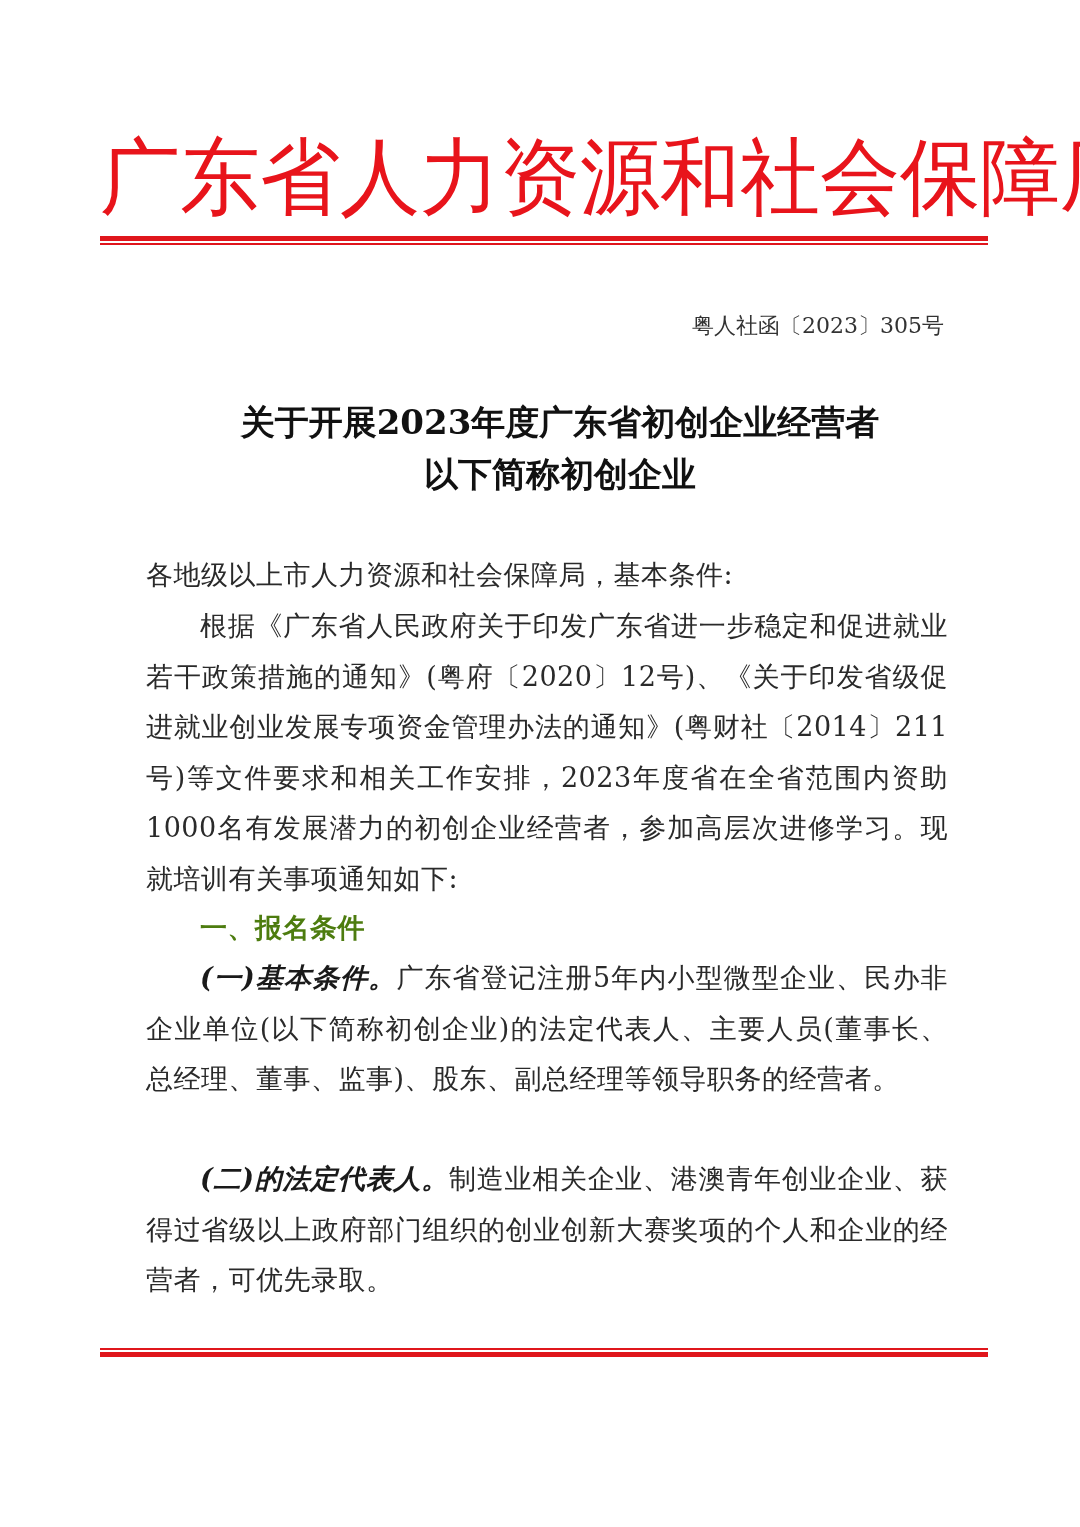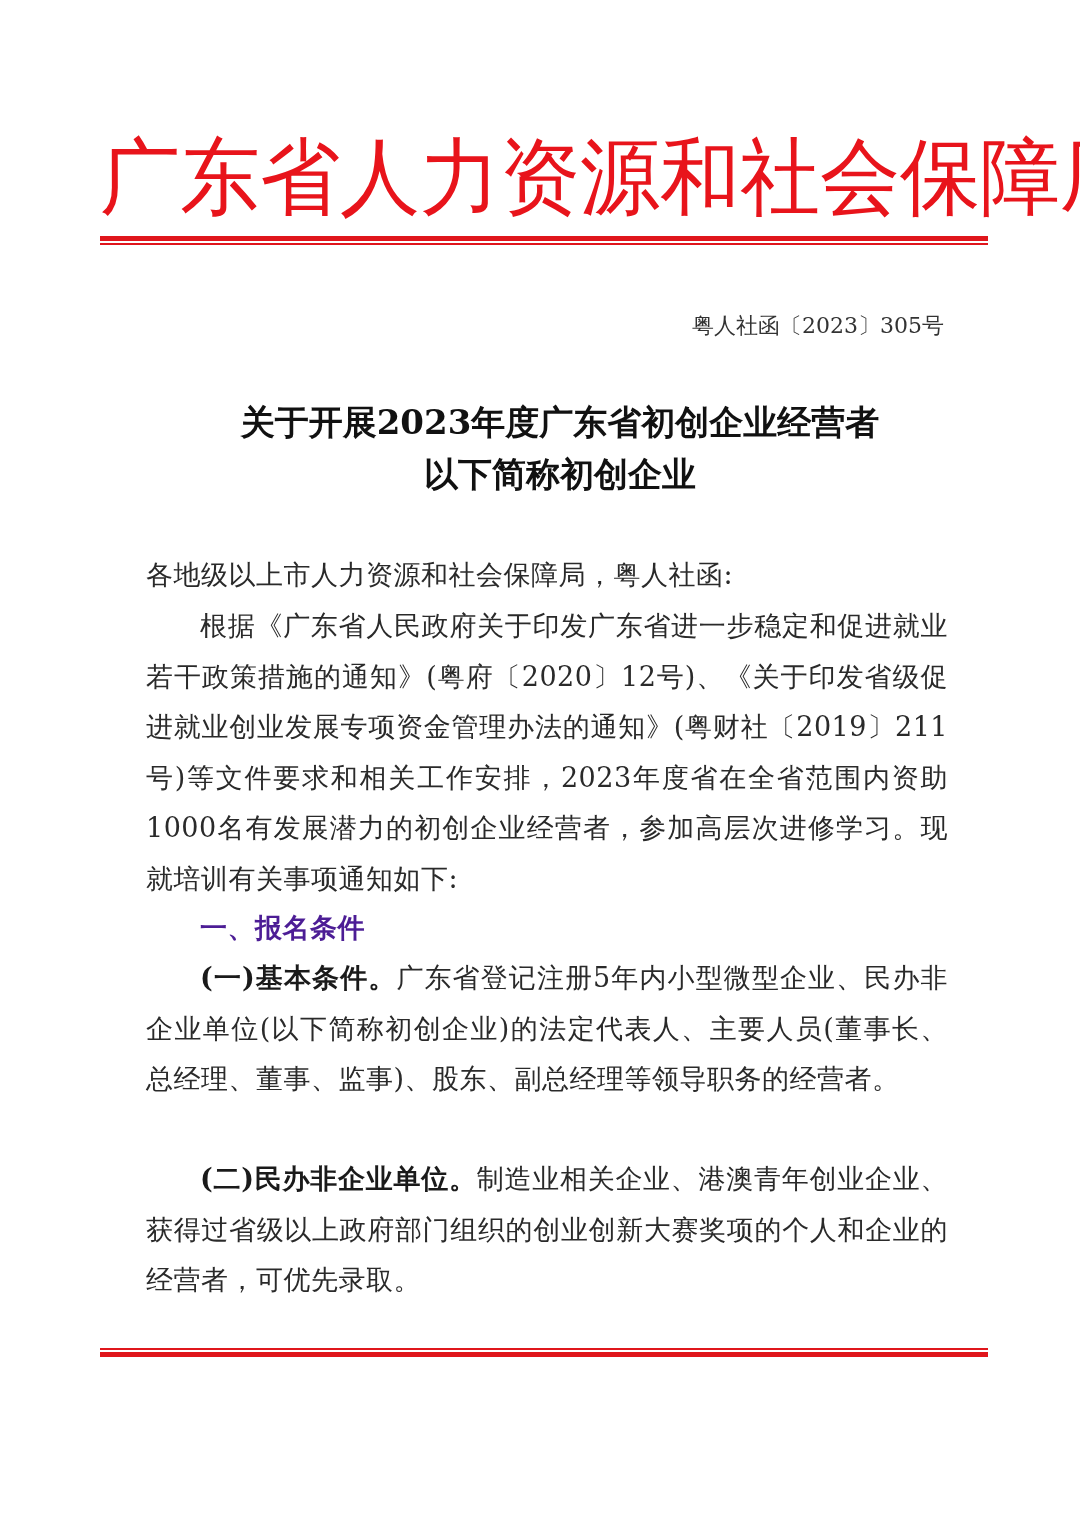--- a/index.html
+++ b/index.html
@@ -80,48 +80,48 @@
       width: 802px;
       font-size: 27px;
       line-height: 50.5px;
       color: #2a2a2a;
       text-align: justify;
       text-align-last: left;
       letter-spacing: 0.5px;
     }
     .salutation { top: 550px; }
     .para-1 { top: 601px; text-indent: 54px; }
-    .heading-1 { top: 903px; font-weight: bold; text-indent: 54px; color: #4c1d95; }
+    .heading-1 { top: 903px; font-weight: bold; text-indent: 54px; color: #4d7c0f; }
     .para-2 { top: 953px; text-indent: 54px; }
     .para-3 { top: 1154px; text-indent: 54px; }
-    .bold { font-weight: bold; color: #1a1a1a; }
+    .bold { font-weight: bold; color: #1a1a1a; font-style: italic; }
   </style>
 </head>
 <body>
 
 <div class="masthead">广东省人力资源和社会保障厅</div>
 
 <div class="rule rule-top">
   <div class="thick"></div>
   <div class="gap"></div>
   <div class="thin"></div>
 </div>
 
 <div class="doc-number">粤人社函〔2023〕305号</div>
 
 <div class="title title-1">关于开展2023年度广东省初创企业经营者</div>
 <div class="title title-2">以下简称初创企业</div>
 
-<div class="body-text salutation">各地级以上市人力资源和社会保障局，粤人社函:</div>
+<div class="body-text salutation">各地级以上市人力资源和社会保障局，基本条件:</div>
 
-<div class="body-text para-1">根据《广东省人民政府关于印发广东省进一步稳定和促进就业若干政策措施的通知》(粤府〔2020〕12号)、《关于印发省级促进就业创业发展专项资金管理办法的通知》(粤财社〔2019〕211号)等文件要求和相关工作安排，2023年度省在全省范围内资助1000名有发展潜力的初创企业经营者，参加高层次进修学习。现就培训有关事项通知如下:</div>
+<div class="body-text para-1">根据《广东省人民政府关于印发广东省进一步稳定和促进就业若干政策措施的通知》(粤府〔2020〕12号)、《关于印发省级促进就业创业发展专项资金管理办法的通知》(粤财社〔2014〕211号)等文件要求和相关工作安排，2023年度省在全省范围内资助1000名有发展潜力的初创企业经营者，参加高层次进修学习。现就培训有关事项通知如下:</div>
 
 <div class="body-text heading-1">一、报名条件</div>
 
 <div class="body-text para-2"><span class="bold">(一)基本条件。</span><span>广东省登记注册5年内小型微型企业、民办非企业单位(以下简称初创企业)的法定代表人、主要人员(董事长、总经理、董事、监事)、股东、副总经理等领导职务的经营者。</span></div>
 
-<div class="body-text para-3"><span class="bold">(二)民办非企业单位。</span><span>制造业相关企业、港澳青年创业企业、获得过省级以上政府部门组织的创业创新大赛奖项的个人和企业的经营者，可优先录取。</span></div>
+<div class="body-text para-3"><span class="bold">(二)的法定代表人。</span><span>制造业相关企业、港澳青年创业企业、获得过省级以上政府部门组织的创业创新大赛奖项的个人和企业的经营者，可优先录取。</span></div>
 
 <div class="rule rule-bottom">
   <div class="thin"></div>
   <div class="gap"></div>
   <div class="thick"></div>
 </div>
 
 </body></html>

